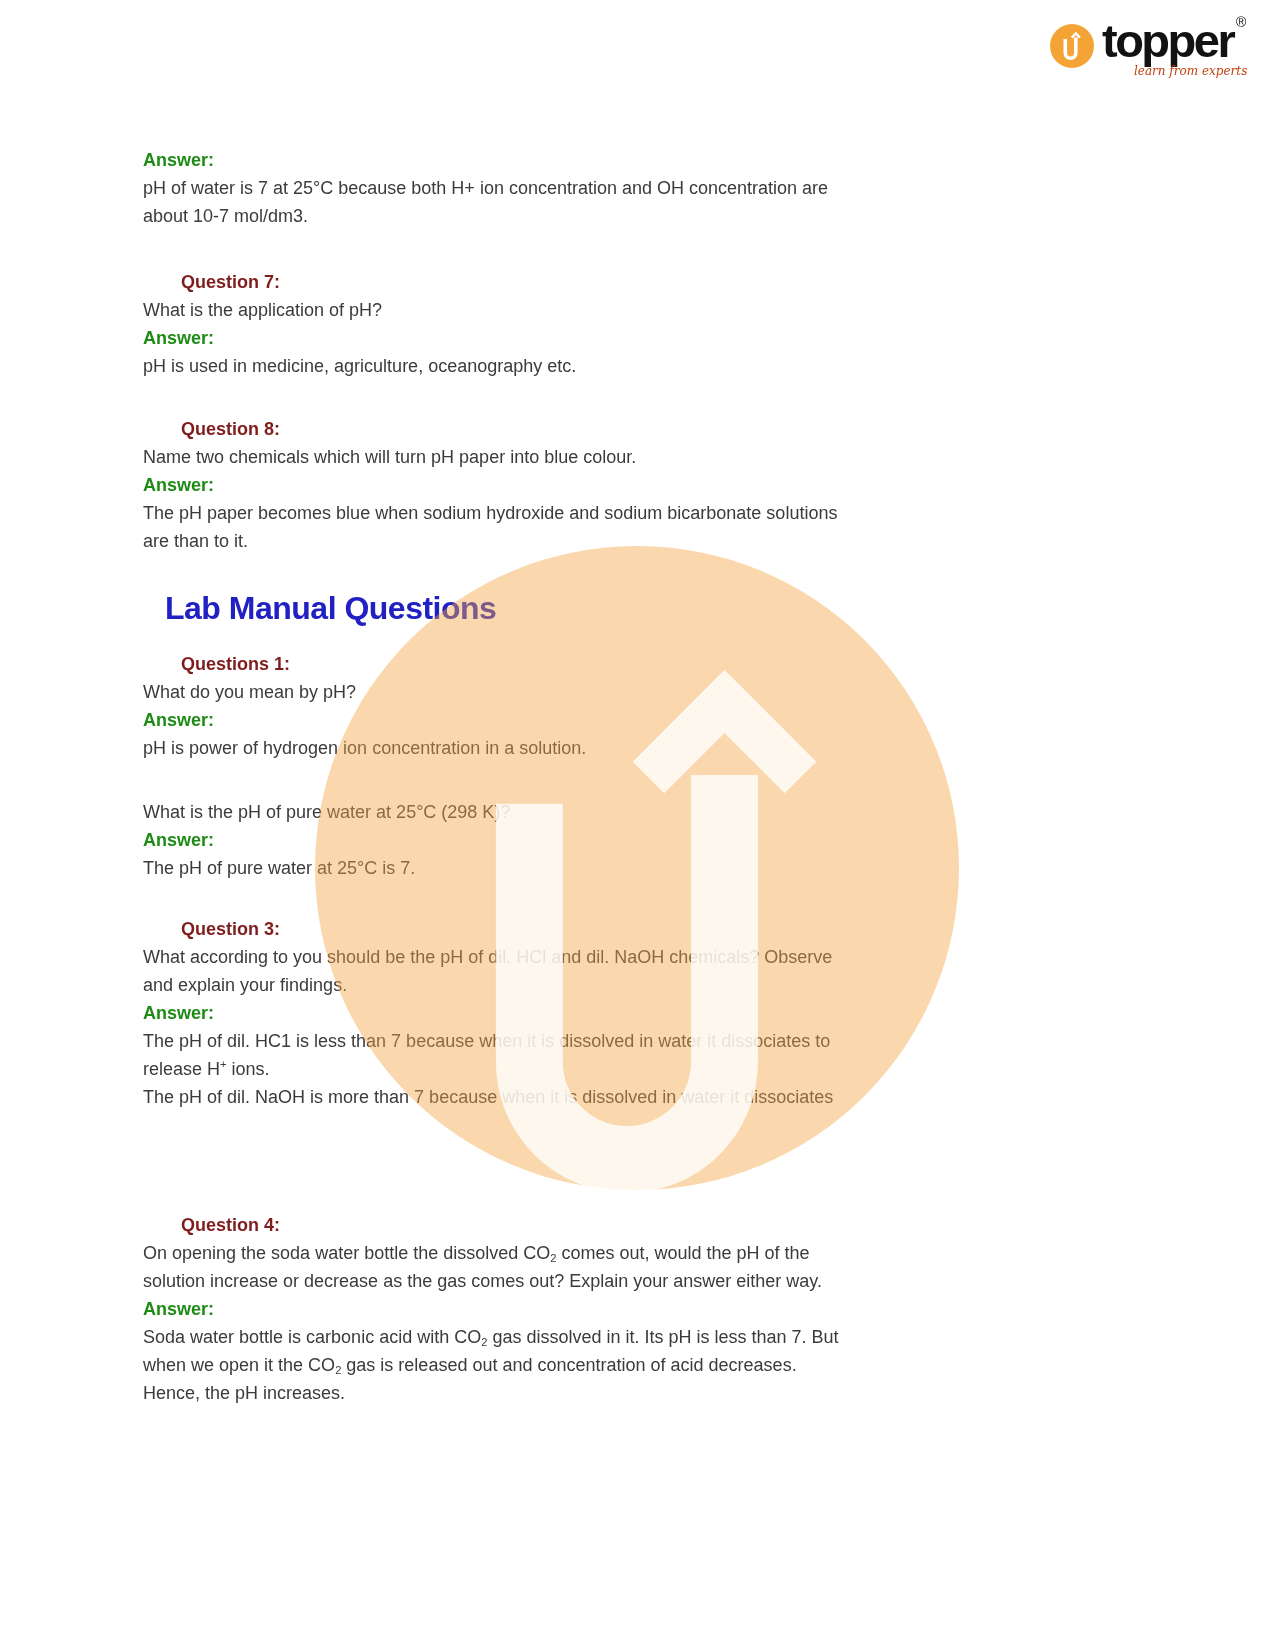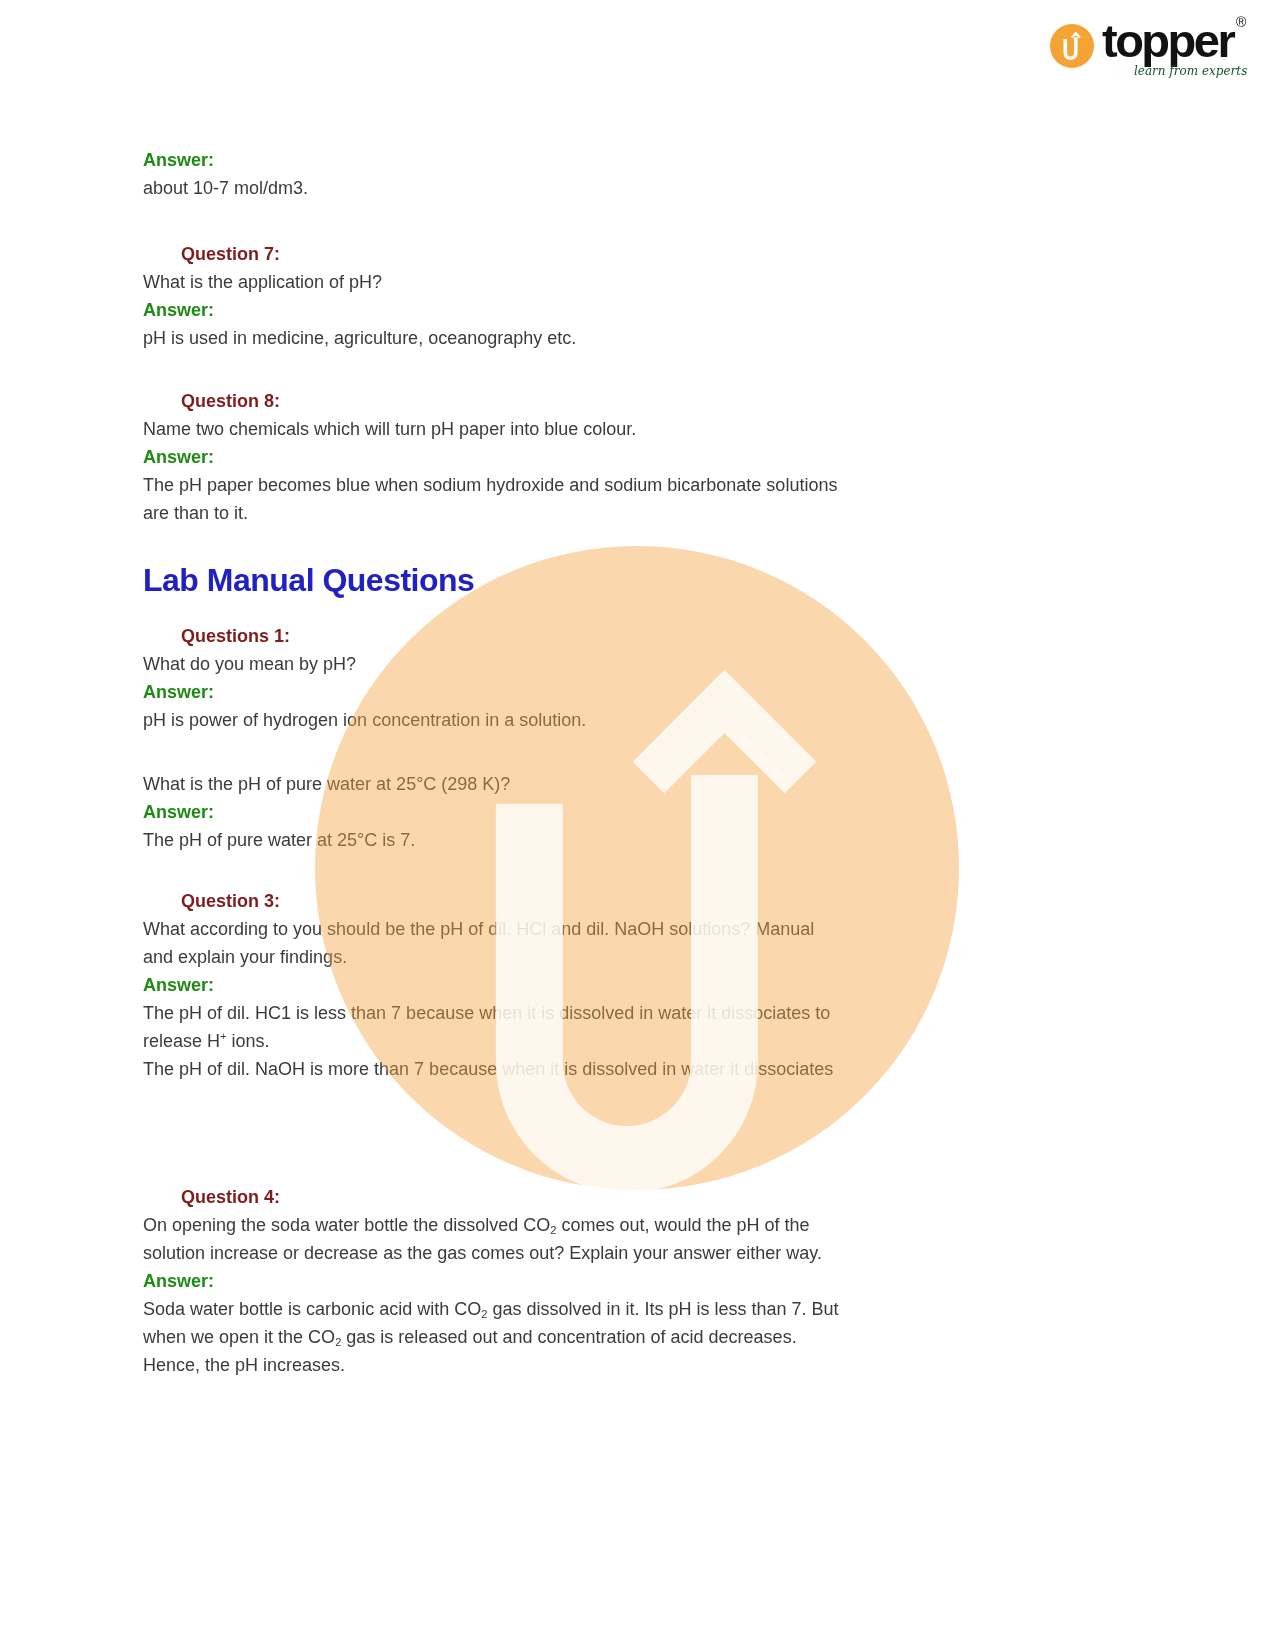--- a/index.html
+++ b/index.html
@@ -10,21 +10,21 @@
     position:relative;
     overflow:hidden;
   }
   
   .brand{position:absolute;top:20px;left:1050px;width:210px;height:70px;text-decoration:underline;}
   .logo-circle{position:absolute;left:0;top:4px;width:44px;height:44px;border-radius:50%;background:#F4A335;}
   .logo-circle svg{position:absolute;left:9px;top:7px;width:26px;height:31px;}
   .brand-name{position:absolute;left:52px;top:-7px;font-size:47px;font-weight:bold;letter-spacing:-2.5px;color:#121212;}
   .reg{position:absolute;left:186px;top:-6px;font-size:14px;color:#121212;}
   .tagline{position:absolute;left:84px;top:44px;font-size:12px;font-style:italic;
-    font-family:"DejaVu Serif", serif;color:#14532d;white-space:nowrap;}
+    font-family:"DejaVu Serif", serif;color:#c2410c;white-space:nowrap;}
   
   .watermark{position:absolute;z-index:5;pointer-events:none;}
   .wm-circle{position:absolute;left:315px;top:546px;width:644px;height:644px;border-radius:50%;
     background:rgba(244,163,66,0.44);}
   .wm-logo{position:absolute;left:405px;top:655px;width:440px;height:594px;}
   
   .doc{position:absolute;left:143px;top:146px;width:930px;z-index:1;color:#3b3b3b;}
   .row{font-size:18px;line-height:28px;}
   .row.question{color:#7f1d1d;font-weight:bold;margin-left:38px;}
   .row.answer{color:#1E8C14;font-weight:bold;}
@@ -43,52 +43,53 @@
     </svg>
   </div>
   <span class="brand-name">topper</span>
   <span class="reg">®</span>
   <span class="tagline">learn from experts</span>
 </div>
 
 <div class="doc">
     <section style="margin-top: 0px;">
       <div class="row answer">Answer:</div>
+      <div class="row body">pH of water is 7 at 25°C because both H+ ion concentration and OH concentration are</div>
       <div class="row body">about 10-7 mol/dm3.</div>
     </section>
     <section style="margin-top: 38px;">
       <div class="row question">Question 7:</div>
       <div class="row body">What is the application of pH?</div>
       <div class="row answer">Answer:</div>
       <div class="row body">pH is used in medicine, agriculture, oceanography etc.</div>
     </section>
     <section style="margin-top: 35px;">
       <div class="row question">Question 8:</div>
       <div class="row body">Name two chemicals which will turn pH paper into blue colour.</div>
       <div class="row answer">Answer:</div>
       <div class="row body">The pH paper becomes blue when sodium hydroxide and sodium bicarbonate solutions</div>
       <div class="row body">are than to it.</div>
     </section>
-    <section style="margin-top: 33px;">
+    <section style="margin-top: 33px; margin-left: 22px;">
       <div class="row heading">Lab Manual Questions</div>
     </section>
     <section style="margin-top: 22px;">
       <div class="row question">Questions 1:</div>
       <div class="row body">What do you mean by pH?</div>
       <div class="row answer">Answer:</div>
       <div class="row body">pH is power of hydrogen ion concentration in a solution.</div>
     </section>
     <section style="margin-top: 36px;">
       <div class="row body">What is the pH of pure water at 25°C (298 K)?</div>
       <div class="row answer">Answer:</div>
       <div class="row body">The pH of pure water at 25°C is 7.</div>
     </section>
     <section style="margin-top: 33px;">
       <div class="row question">Question 3:</div>
-      <div class="row body">What according to you should be the pH of dil. HCl and dil. NaOH solutions? Manual</div>
+      <div class="row body">What according to you should be the pH of dil. HCl and dil. NaOH chemicals? Observe</div>
       <div class="row body">and explain your findings.</div>
       <div class="row answer">Answer:</div>
       <div class="row body">The pH of dil. HC1 is less than 7 because when it is dissolved in water it dissociates to</div>
       <div class="row body">release H<sup>+</sup> ions.</div>
       <div class="row body">The pH of dil. NaOH is more than 7 because when it is dissolved in water it dissociates</div>
     </section>
     <section style="margin-top: 100px;">
       <div class="row question">Question 4:</div>
       <div class="row body">On opening the soda water bottle the dissolved CO<sub>2</sub> comes out, would the pH of the</div>
       <div class="row body">solution increase or decrease as the gas comes out? Explain your answer either way.</div>

